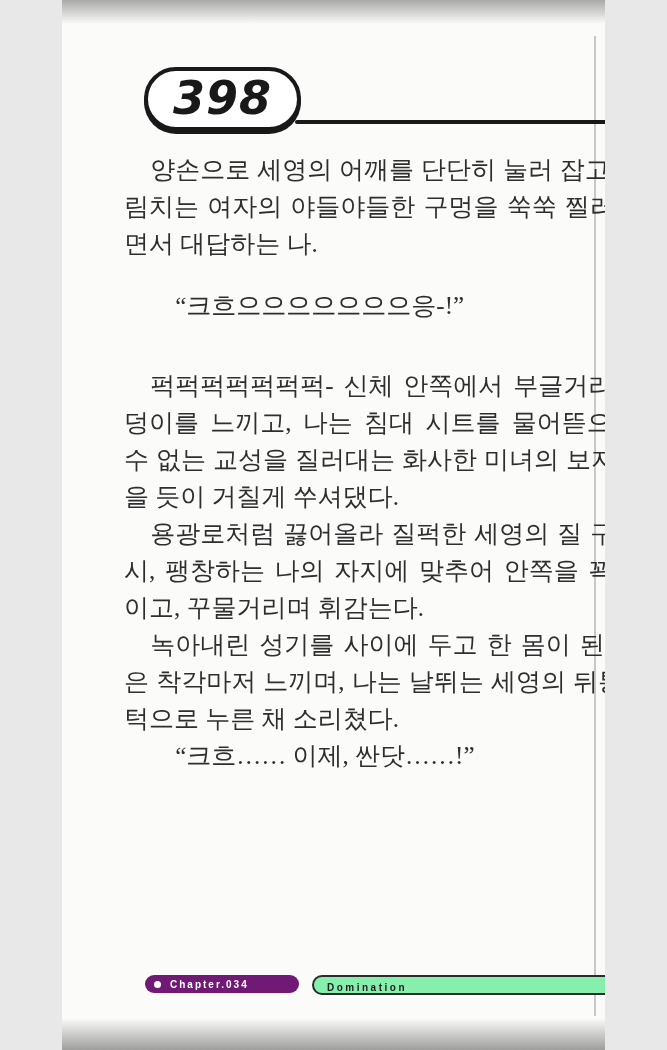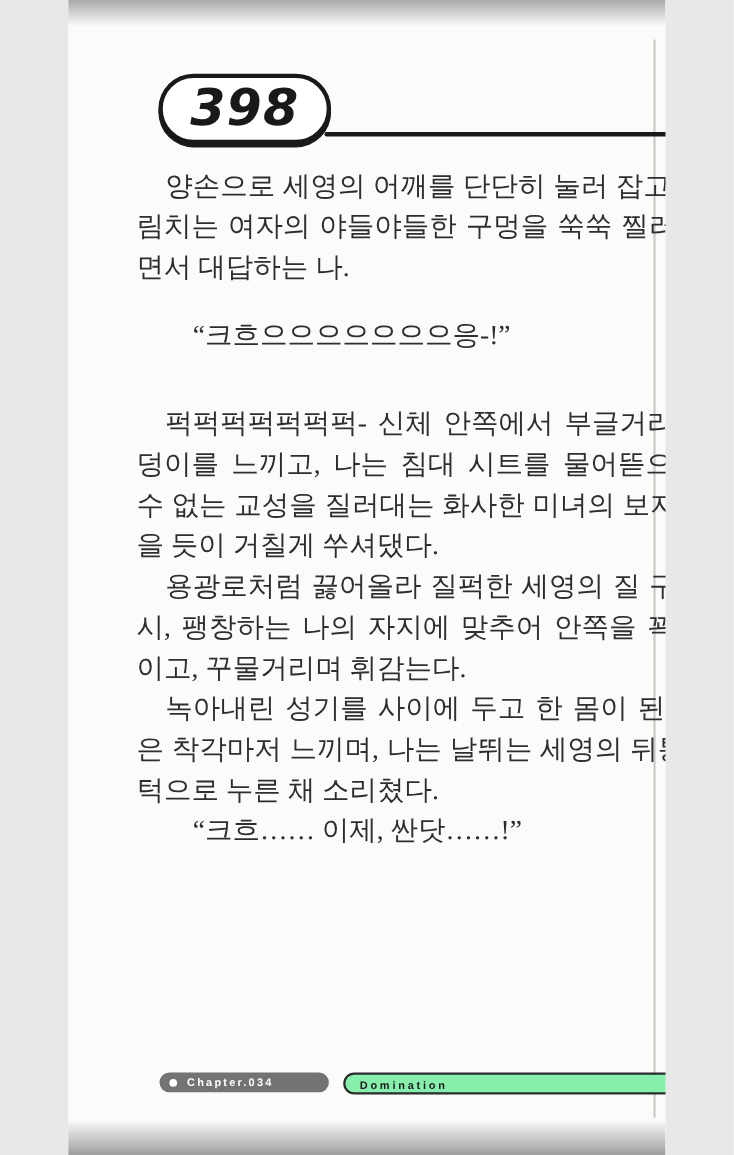--- a/index.html
+++ b/index.html
@@ -41,21 +41,21 @@
   }
   .para{margin:0;text-indent:1.05em;}
   .para.dialogue{text-indent:2.05em;}
   .para.scream{text-indent:2.05em;margin:25px 0 43px 0;}
   .text-body p:nth-child(7){margin-top:34px;}
 
   
   .footer{position:absolute;left:0;top:975px;width:667px;height:20px;}
   .chapter-pill{
     position:absolute;left:83px;top:0;width:154px;height:18px;
-    background:#737373;border-radius:10px;
+    background:#701a75;border-radius:10px;
     display:flex;align-items:center;
     font-family:"Liberation Sans","DejaVu Sans",sans-serif;
   }
   .chapter-dot{width:7px;height:7px;border-radius:50%;background:#fff;
     margin-left:9px;flex:0 0 auto;}
   .chapter-label{color:#fff;font-size:10px;font-weight:700;
     letter-spacing:2px;margin-left:9px;white-space:nowrap;padding-top:1px;}
   .title-pill{
     position:absolute;left:250px;top:0;width:341px;height:16px;
     background:#86efac;border:2px solid #2b2b2b;border-radius:10px;

